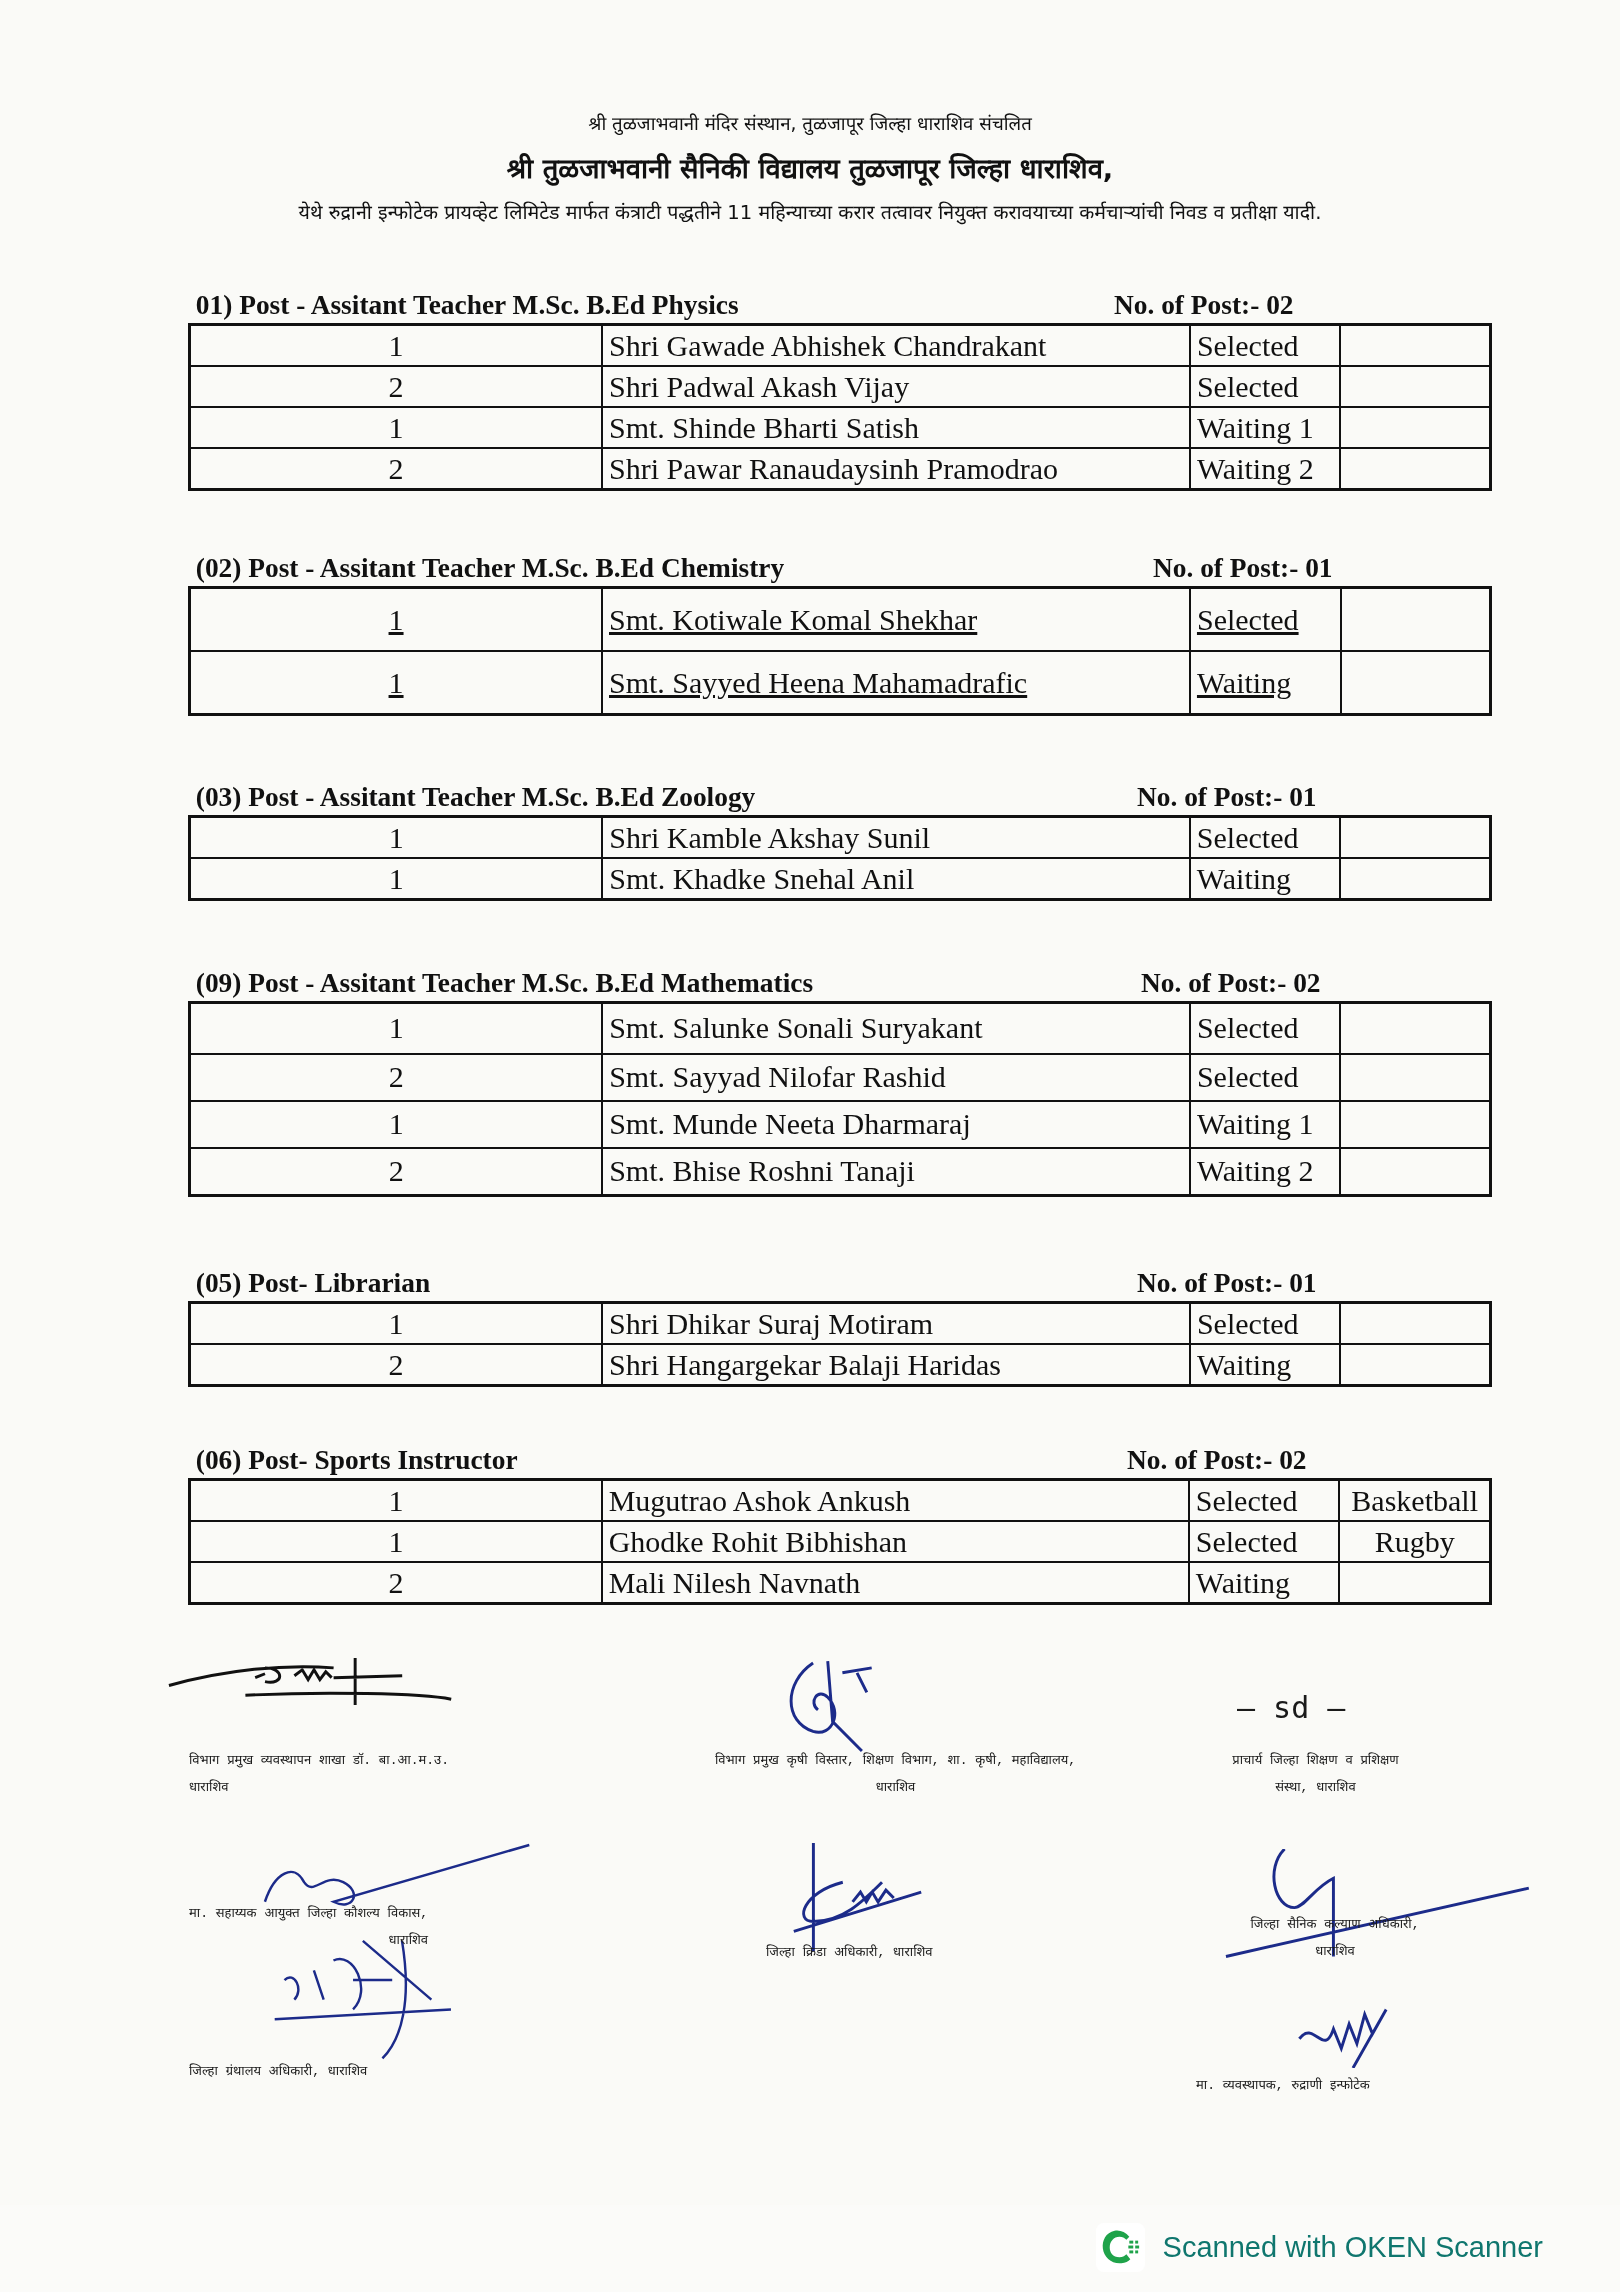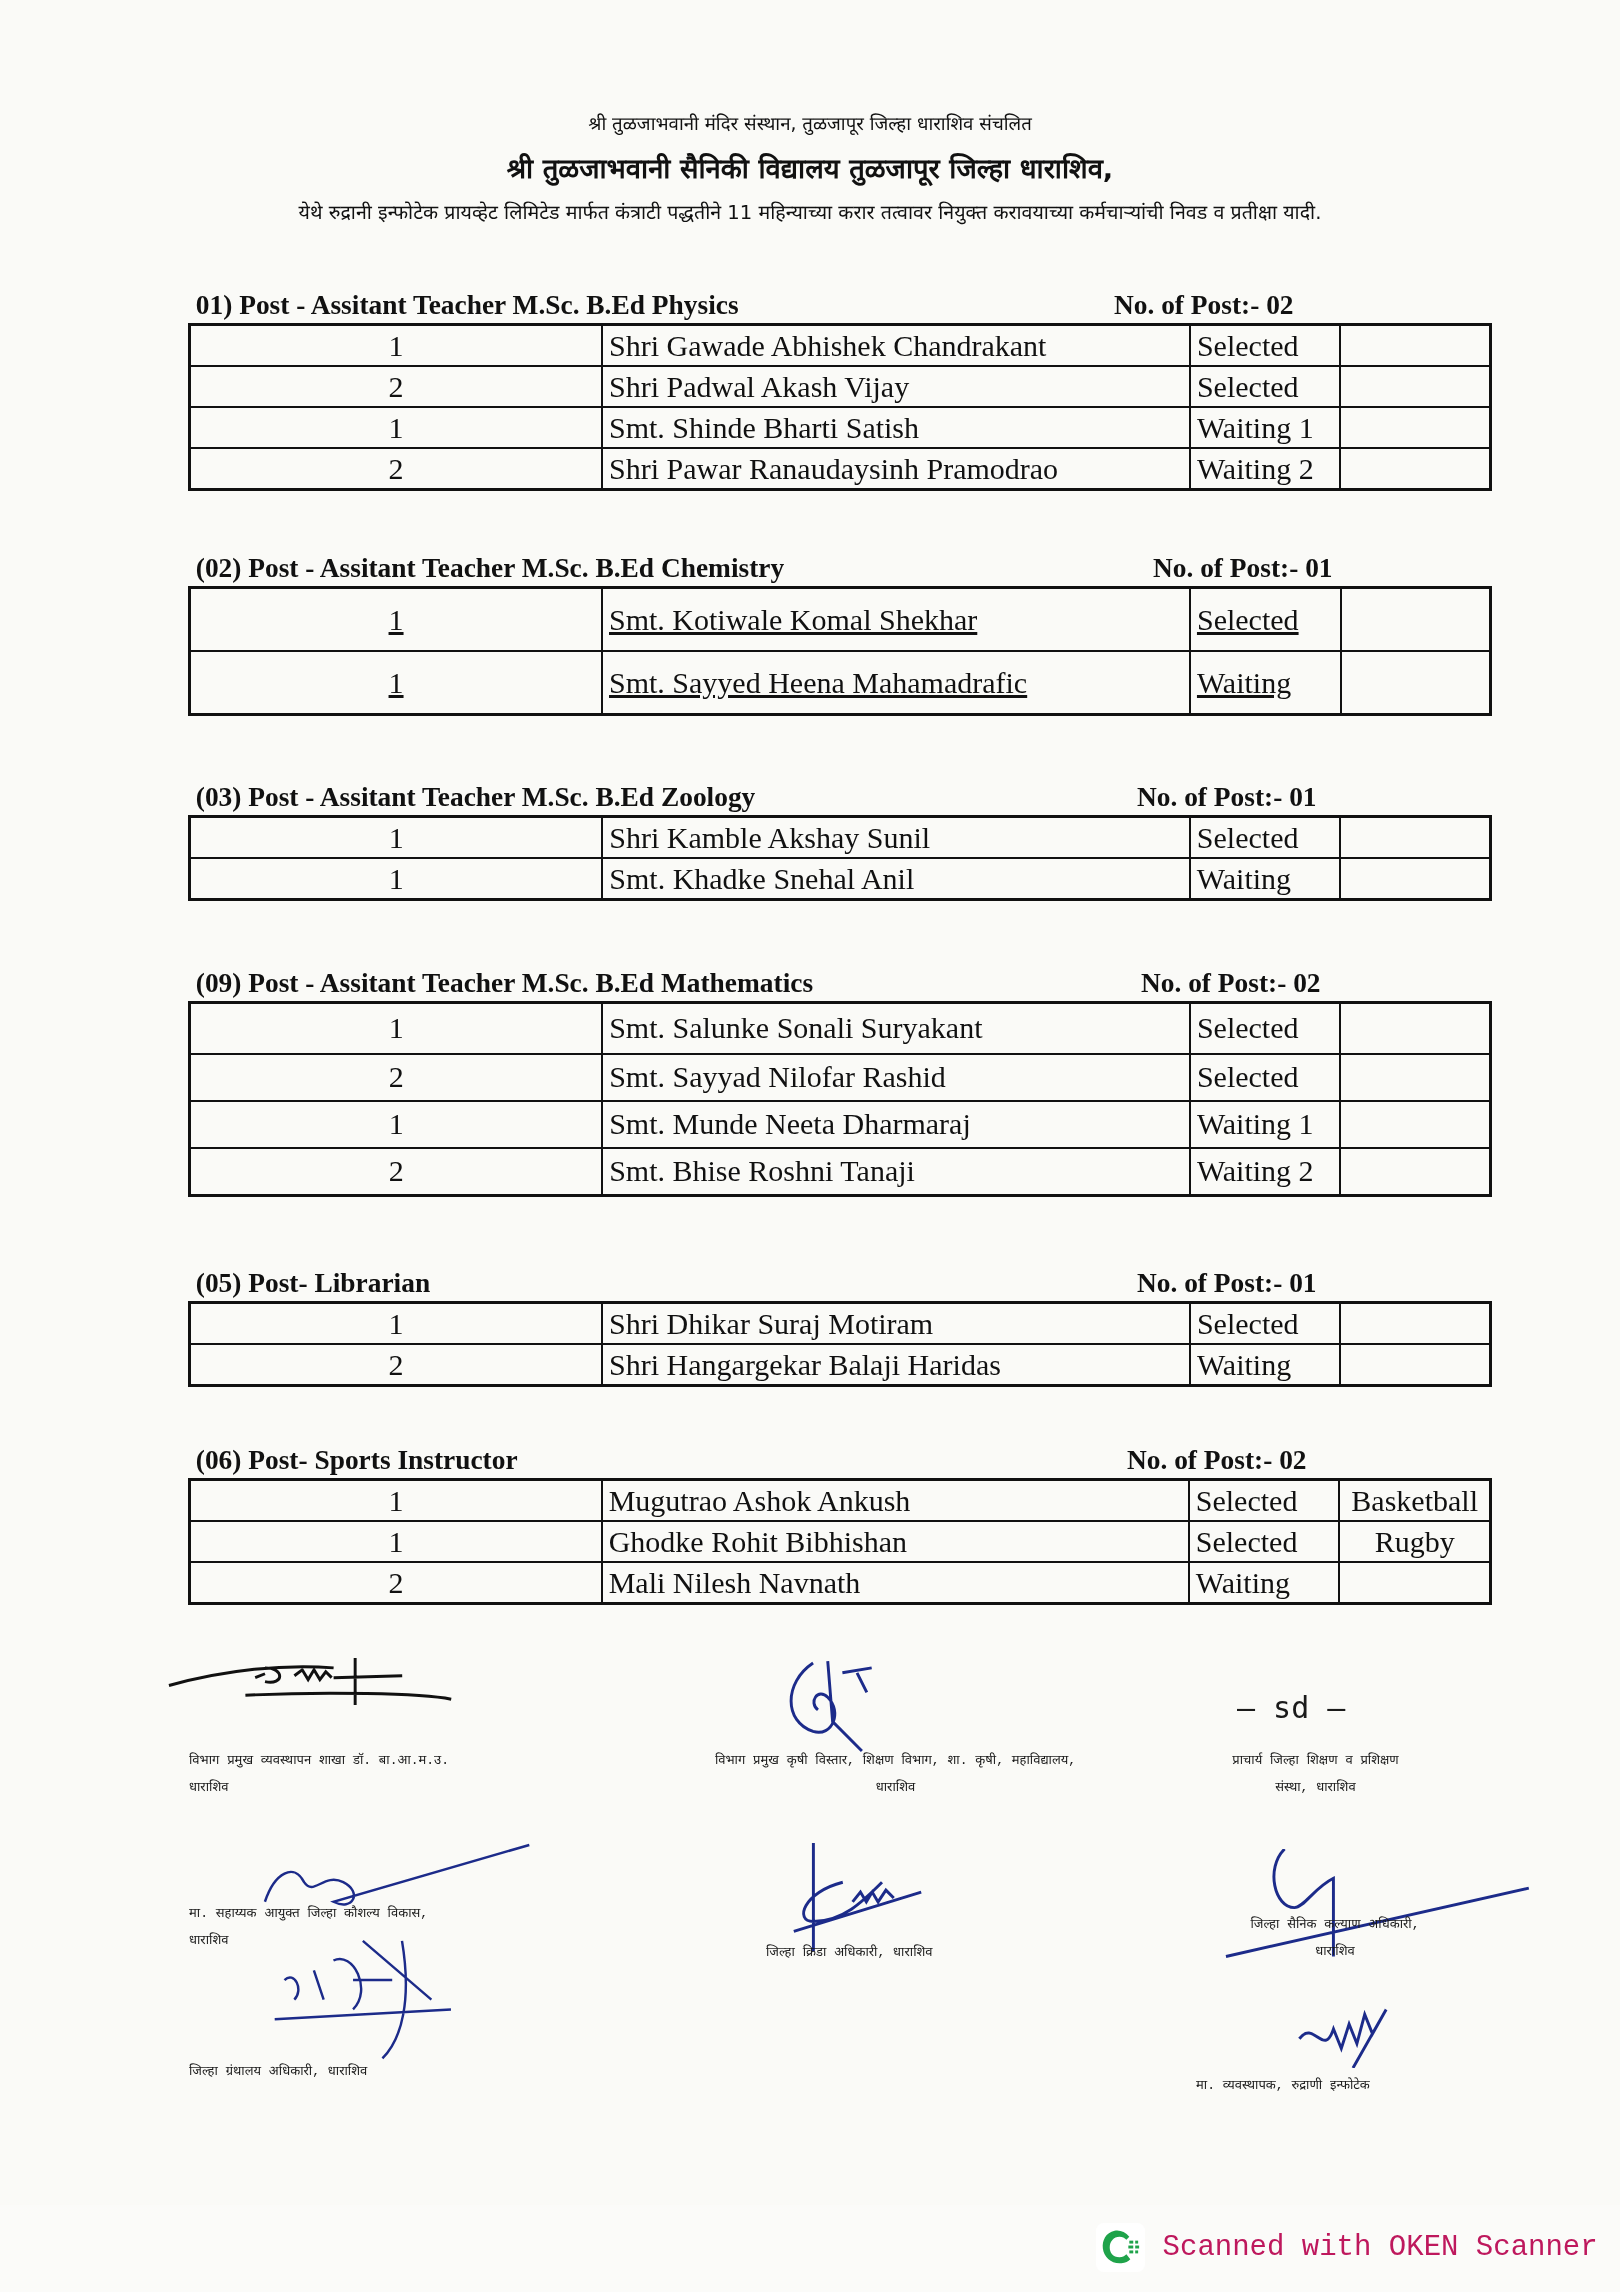--- a/index.html
+++ b/index.html
@@ -24,21 +24,21 @@
   td.c-no { width: 402px; text-align: center; }
   td.c-name { width: 578px; }
   td.c-status { width: 137px; }
   td.c-extra { width: 137px; text-align: center; }
   table.tall td { height: 61px; }
 
   .sig { position: absolute; font-family: Liberation Mono, monospace; font-size: 13px; line-height: 27.4px; color: #1a1a1a; }
   .ink { position: absolute; pointer-events: none; }
 
   .footer { position: absolute; left: 1096px; top: 2223px; height: 49px; display: flex; align-items: center; }
-  .footer-text { font-family: Liberation Mono, monospace; font-size: 29px; color: #be185d; margin-left: 17.6px; }
+  .footer-text { font-family: Liberation Sans, sans-serif; font-size: 29px; color: #0f766e; margin-left: 17.6px; }
 </style>
 </head>
 <body>
 
 <div class="page">
 
   <div class="hdr hdr2">श्री तुळजाभवानी सैनिकी विद्यालय तुळजापूर जिल्हा धाराशिव,</div>
   <div class="hdr hdr1">श्री तुळजाभवानी मंदिर संस्थान, तुळजापूर जिल्हा धाराशिव संचलित</div>
   <div class="hdr hdr3">येथे रुद्रानी इन्फोटेक प्रायव्हेट लिमिटेड मार्फत कंत्राटी पद्धतीने 11 महिन्याच्या करार तत्वावर नियुक्त करावयाच्या कर्मचाऱ्यांची निवड व प्रतीक्षा यादी.</div>
 
@@ -228,21 +228,21 @@
 
   <div class="sig" style="left:1237px;top:1694px;font-size:30px;font-family:'DejaVu Sans Mono',monospace;">— sd —</div>
   <div class="sig" style="left:1149px;top:1747px;text-align:center;width:333px;">
     <div>प्राचार्य जिल्हा शिक्षण व प्रशिक्षण</div>
     <div>संस्था, धाराशिव</div>
   </div>
 
   <svg class="ink" style="left:255px;top:1843px;" width="294" height="235" viewBox="0 0 300 240">
     <path d="M10,60 C20,30 40,20 50,40 C60,55 70,30 90,40 C110,50 100,70 80,60 L280,2 M30,140 C40,130 50,150 40,160 M60,130 L70,160 M80,120 C100,110 120,150 100,170 M100,140 L140,140 M150,100 C160,160 150,200 130,220 M110,100 L180,160 M20,180 L200,170" stroke="#1c2b8a" stroke-width="2.5" fill="none"></path>
   </svg>
-  <div class="sig" style="left:189px;top:1900px;">
+  <div class="sig" style="left:189px;top:1900px;text-align:right;">
     <div>मा. सहाय्यक आयुक्त जिल्हा कौशल्य विकास,</div>
     <div>धाराशिव</div>
   </div>
 
   <svg class="ink" style="left:784px;top:1843px;" width="196" height="108" viewBox="0 0 200 110">
     <path d="M30,0 L30,110 M60,40 C20,50 10,80 30,80 C60,80 80,60 100,40 M70,60 l8,-10 l6,10 l6,-10 l6,10 l8,-12 l8,8 M10,90 L140,50" stroke="#1c2b8a" stroke-width="3" fill="none"></path>
   </svg>
   <div class="sig" style="left:766px;top:1939px;">
     <div>जिल्हा क्रिडा अधिकारी, धाराशिव</div>
   </div>

